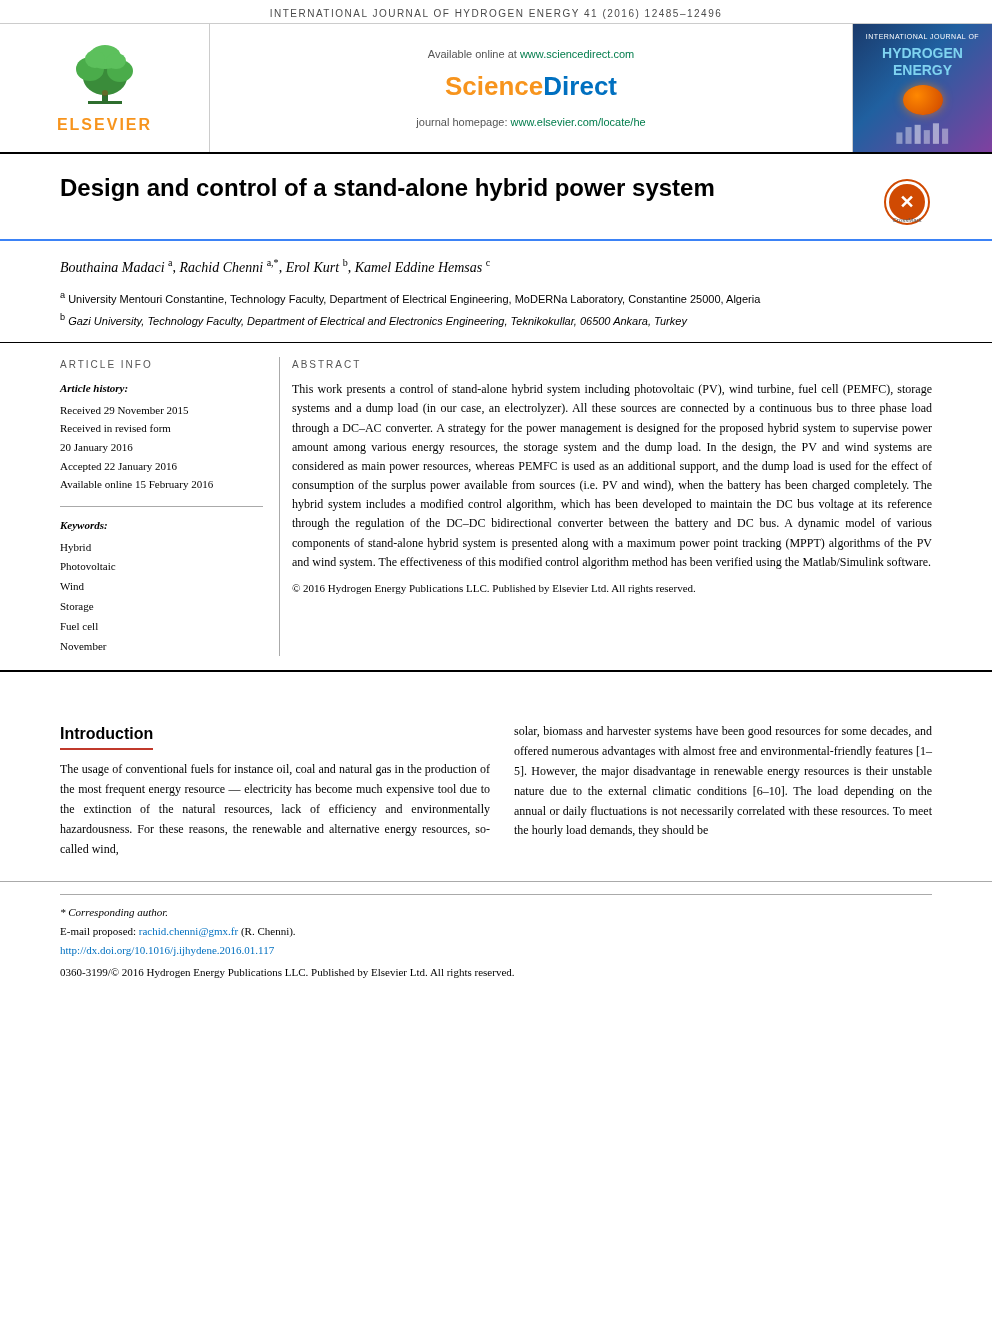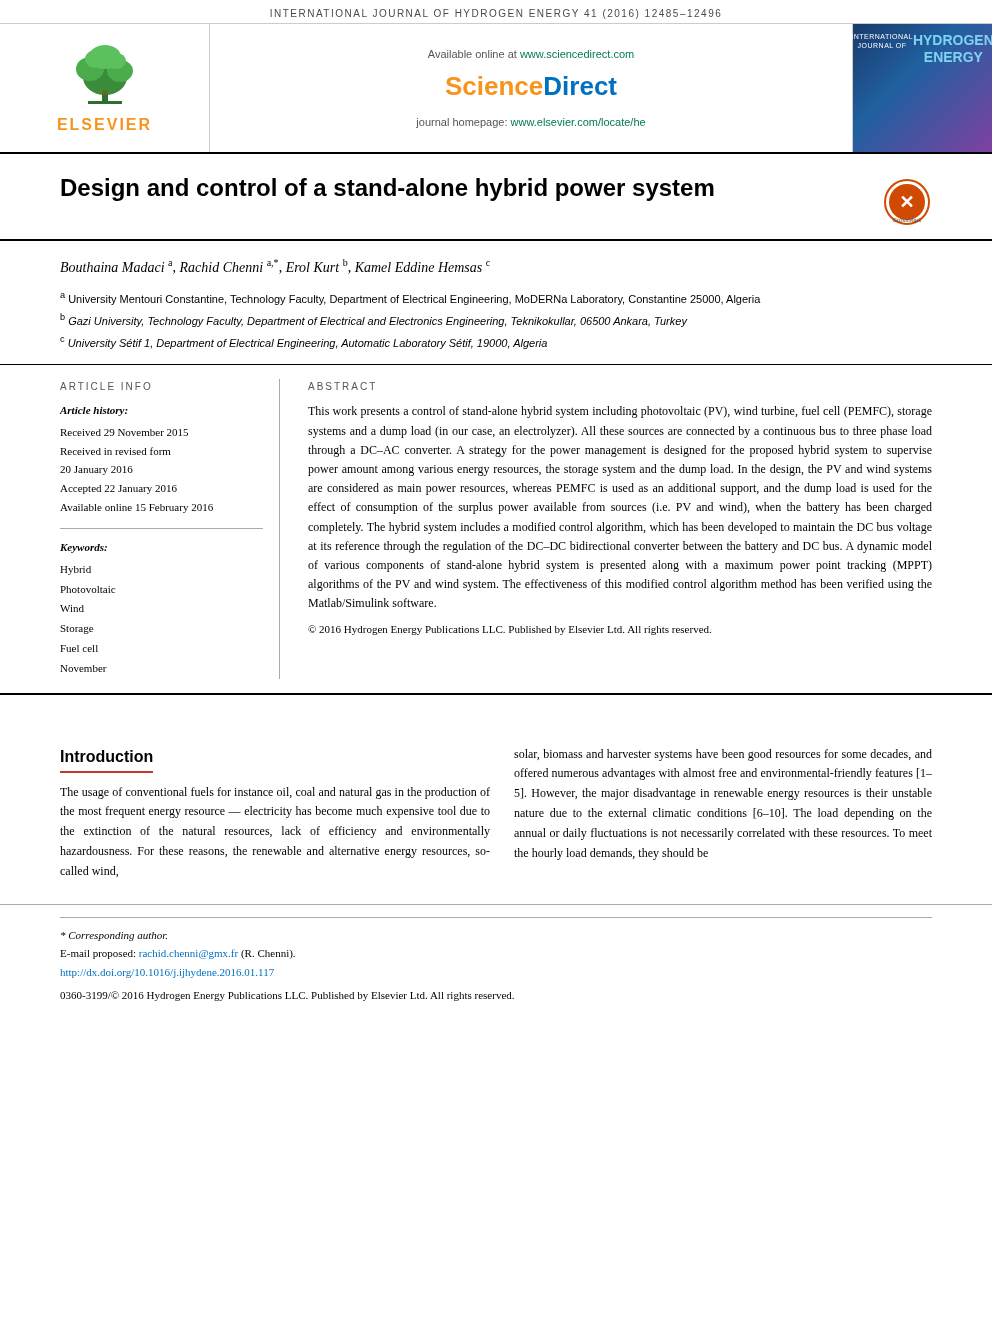--- a/index.html
+++ b/index.html
@@ -100,22 +100,22 @@
     .journal-homepage a {
       color: #007c4b;
       text-decoration: none;
     }
 
     .hydrogen-journal-cover {
       width: 140px;
       border-left: 1px solid #ccc;
       background: linear-gradient(135deg, #1a3a6b 0%, #2060a0 40%, #8040a0 100%);
       display: flex;
-      flex-direction: row;
-      align-items: flex-start;
+      flex-direction: column;
+      align-items: center;
       justify-content: center;
       padding: 8px;
       color: white;
       font-family: Arial, sans-serif;
     }
 
     .hj-title-top {
       font-size: 7px;
       text-transform: uppercase;
       letter-spacing: 0.5px;
@@ -142,21 +142,21 @@
       height: 40px;
       border-radius: 50%;
       background: radial-gradient(circle at 35% 35%, #ff8800, #cc4400);
       margin: 6px auto;
       box-shadow: 0 0 10px rgba(255,136,0,0.6);
     }
 
     
     .article-title-section {
       padding: 18px 60px 12px 60px;
-      border-bottom: 2px solid #000000;
+      border-bottom: 2px solid #3b82f6;
       display: flex;
       align-items: flex-start;
       gap: 20px;
     }
 
     .article-title-text {
       flex: 1;
     }
 
     .article-main-title {
@@ -202,21 +202,21 @@
     }
 
     .affiliation-item {
       margin-bottom: 2px;
     }
 
     
     .two-col-section {
       display: flex;
       padding: 14px 60px;
-      gap: 28px;
+      gap: 12px;
       border-bottom: 2px solid #000;
     }
 
     .article-info-col {
       width: 220px;
       flex-shrink: 0;
       border-right: 1px solid #aaa;
       padding-right: 16px;
     }
 
@@ -437,23 +437,20 @@
     <em>Kamel Eddine Hemsas</em>
     <sup class="author-superscript">c</sup>
   </div>
   <div class="affiliations">
     <div class="affiliation-item">
       <sup>a</sup> <span>University Mentouri Constantine, Technology Faculty, Department of Electrical Engineering, MoDERNa Laboratory, Constantine 25000, Algeria</span>
     </div>
     <div class="affiliation-item">
       <sup>b</sup> <em><span>Gazi University, Technology Faculty, Department of Electrical and Electronics Engineering, Teknikokullar, 06500 Ankara, Turkey</span></em>
     </div>
-    <div class="affiliation-item">
-      <sup>c</sup> <em><span>University Sétif 1, Department of Electrical Engineering, Automatic Laboratory Sétif, 19000, Algeria</span></em>
-    </div>
   </div>
 </div>
 
 <div class="two-col-section">
 
   <div class="article-info-col">
     <div class="col-header">ARTICLE INFO</div>
     <div class="article-history-label">Article history:</div>
     <div class="history-dates">
       <span class="date-label">Received 29 November 2015</span>

